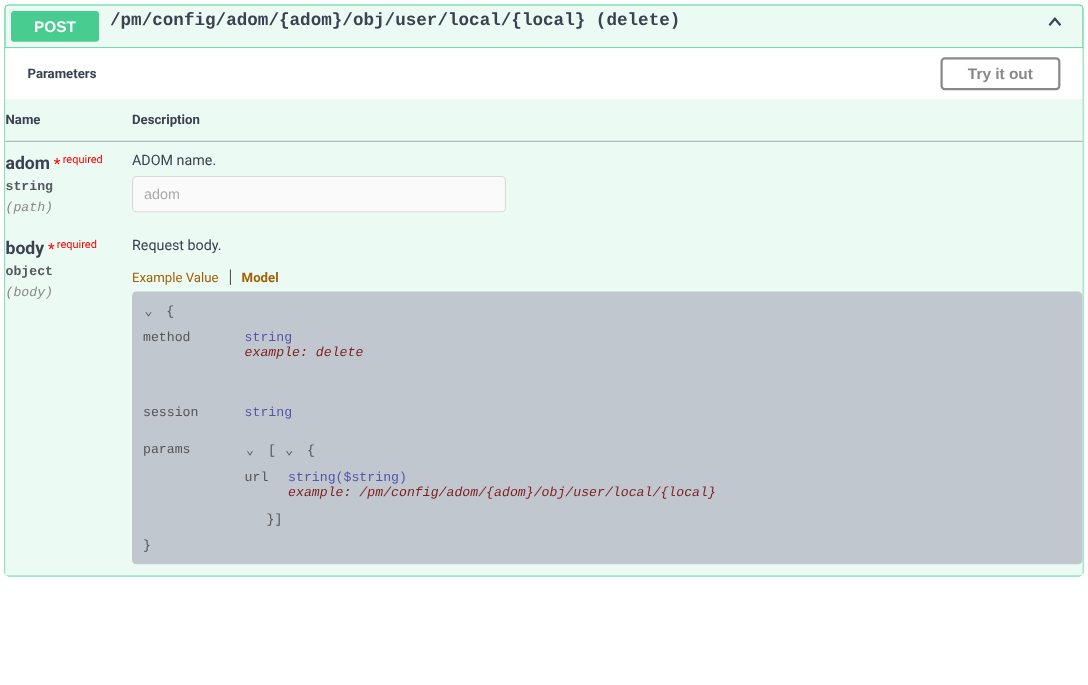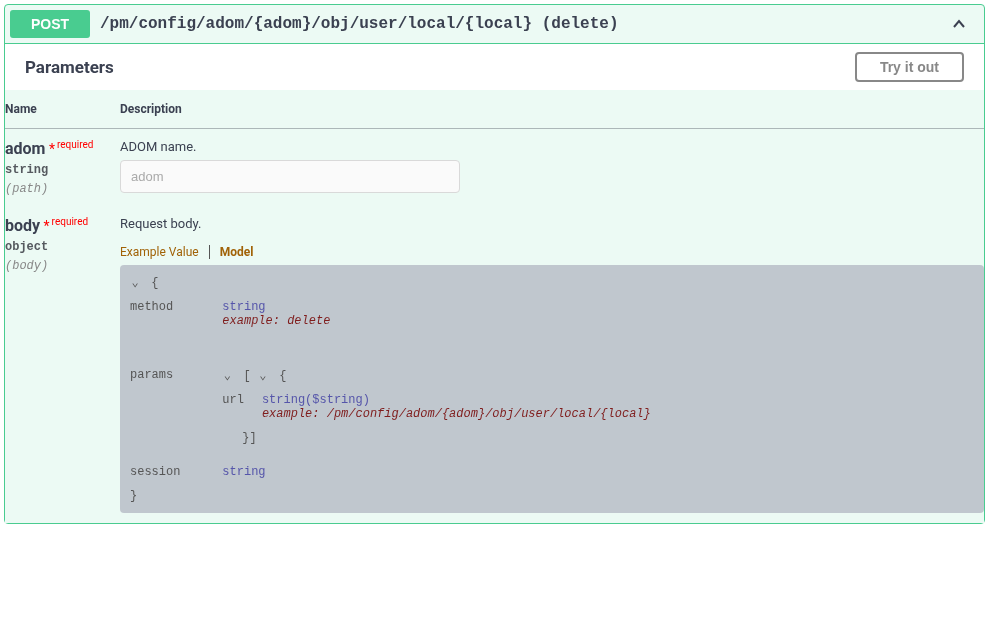--- a/index.html
+++ b/index.html
@@ -11,21 +11,20 @@
       padding: 4px;
     }
     .opblock {
       border: 1px solid #49cc90;
       border-radius: 4px;
       background: #ecfaf4;
       margin-bottom: 15px;
     }
     .opblock-summary {
       display: flex;
-      align-items: center;
       padding: 5px;
       cursor: pointer;
       border-bottom: 1px solid #49cc90;
     }
     .method-badge {
       background: #49cc90;
       color: #fff;
       font-weight: 700;
       font-size: 14px;
       padding: 6px 15px;
@@ -53,21 +52,21 @@
       background: #fff;
     }
     .param-header {
       display: flex;
       align-items: center;
       padding: 8px 20px;
       background: #fff;
     }
     .param-header h4 {
       flex: 1;
-      font-size: 17px;
+      font-size: 12px;
       font-weight: 700;
       color: #3b4151;
     }
     .try-out-btn {
       background: transparent;
       border: 2px solid #888;
       color: #888;
       padding: 5px 23px;
       font-size: 14px;
       font-weight: 700;
@@ -257,20 +256,24 @@
                     <tr>
                   <td class="model-key indent-1">method</td>
                   <td>
                     <span class="model-type">string</span><br>
                     <span class="model-example">example: delete</span>
                   </td>
                 </tr>
                 <tr>
                       <td colspan="2" style="height:8px"></td>
                     </tr>
+                <tr>
+                  <td class="model-key indent-1">session</td>
+                  <td><span class="model-type">string</span></td>
+                </tr>
                 <tr>
                   <td class="model-key indent-1">params</td>
                   <td>
                     <span class="toggle-arrow">⌄</span>
                     <span class="brace">[</span>
                     <span class="toggle-arrow">⌄</span>
                     <span class="brace">{</span>
                     <table class="model-table">
                       <tbody>
                             <tr>
@@ -278,24 +281,20 @@
                         <td>
                           <span class="model-type">string($string)</span><br>
                           <span class="model-example">example: /pm/config/adom/{adom}/obj/user/local/{local}</span>
                         </td>
                       </tr>
                     </tbody>
                         </table>
                     <div class="indent-1"><span class="brace">}]</span></div>
                   </td>
                 </tr>
-                <tr>
-                  <td class="model-key indent-1">session</td>
-                  <td><span class="model-type">string</span></td>
-                </tr>
               </tbody>
                 </table>
               <div><span class="brace">}</span></div>
             </div>
 
           </td>
         </tr>
       </tbody>
     </table>
   </div>

